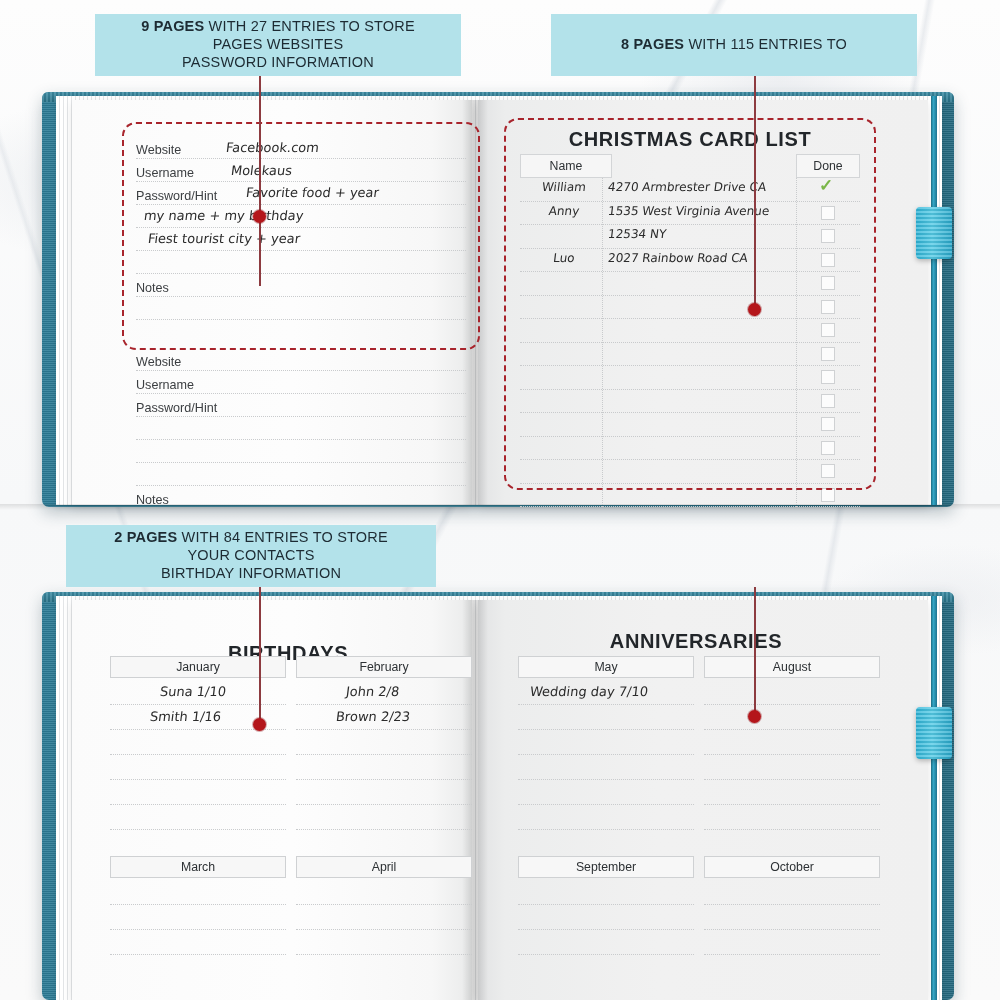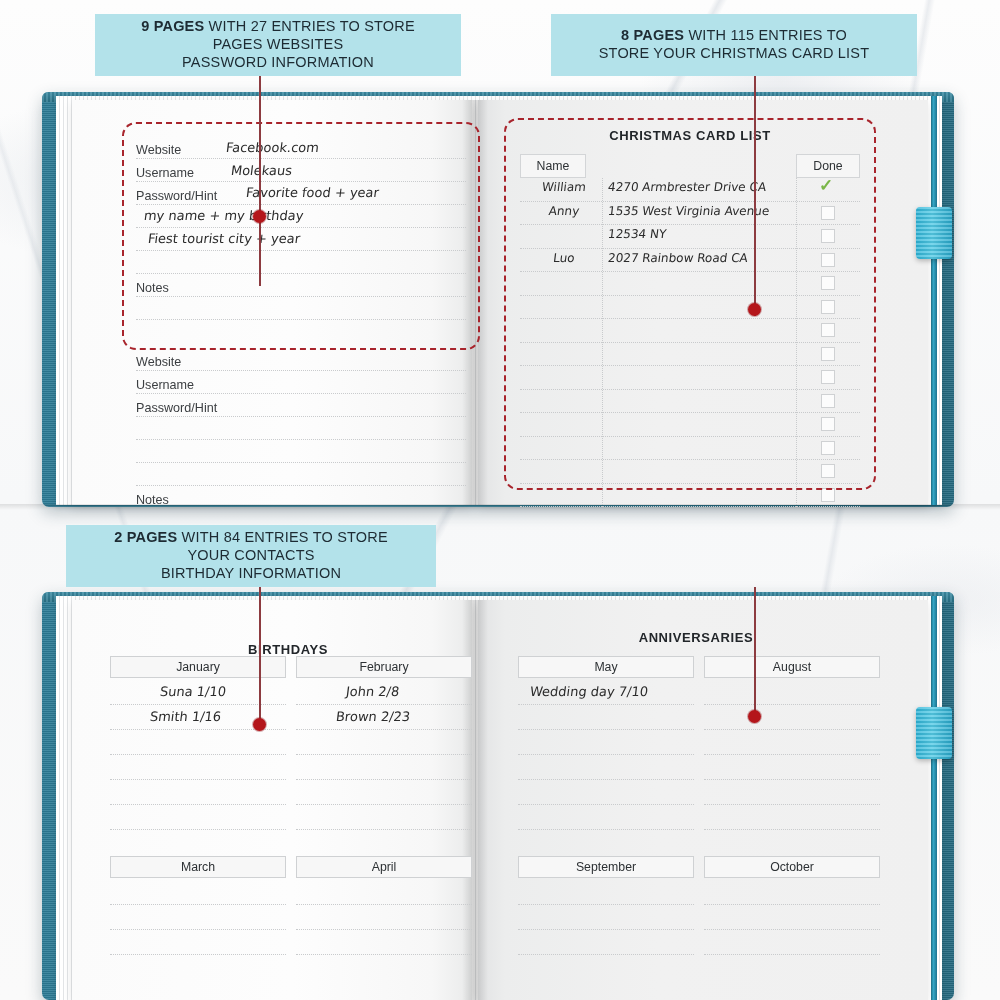--- a/index.html
+++ b/index.html
@@ -133,21 +133,21 @@
     font-family:"DejaVu Sans", sans-serif;
     color:#2b2b2b; font-size:13px;
     transform:skewX(-7deg);
     white-space:nowrap;
   }
   .hand.sm{ font-size:12px; }
 
   
   .sectitle{
     position:absolute; width:100%; text-align:center;
-    font-size:13px; font-weight:700; color:#22262a; letter-spacing:.6px;
+    font-size:20px; font-weight:700; color:#22262a; letter-spacing:.6px;
   }
   .xhead{
     position:absolute; height:24px; border:1px solid #d3d5d7; background:#f6f6f6;
     display:flex; align-items:center; justify-content:center;
     font-size:12.3px; color:#2e3235;
   }
   .xrowline{ position:absolute; border-bottom:1px dotted #c8cacc; }
   .xvline{ position:absolute; border-left:1px dotted #c8cacc; }
   .cbox{
     position:absolute; width:14px; height:14px;
@@ -220,21 +220,21 @@
 
     <span class="fieldlabel" style="left:0; top:5px;">Website</span>
     <span class="fieldlabel" style="left:0; top:28px;">Username</span>
     <span class="fieldlabel" style="left:0; top:51px;">Password/Hint</span>
     <span class="fieldlabel" style="left:0; top:143px;">Notes</span>
   </div>
 
   <div class="content" style="left:520px; top:128px; width:340px; height:360px;">
     <div class="sectitle" style="top:0;">CHRISTMAS CARD LIST</div>
 
-    <div class="xhead" style="left:0;   top:26px; width:66px;">Name</div>
+    <div class="xhead" style="left:0;   top:26px; width:92px;">Name</div>
     <div class="xhead" style="left:276px;top:26px;width:64px;">Done</div>
 
     <div id="xmas-rows">
         <div class="xrowline" style="left: 0px; top: 72.5px; width: 340px; border-bottom: 1px dotted rgb(200, 202, 204);"></div>
         <span class="hand sm" style="left: 6px; top: 52px; width: 76px; text-align: center; display: block;">William</span>
         <span class="hand sm" style="left: 88px; top: 52px;">4270 Armbrester Drive CA</span>
         <span class="check" style="left: 299px; top: 52px;">✓</span>
         <div class="xrowline" style="left: 0px; top: 96px; width: 340px; border-bottom: 1px dotted rgb(200, 202, 204);"></div>
         <span class="hand sm" style="left: 6px; top: 75.5px; width: 76px; text-align: center; display: block;">Anny</span>
         <span class="hand sm" style="left: 88px; top: 75.5px;">1535 West Virginia Avenue</span>
@@ -278,21 +278,20 @@
       <span>PAGES WEBSITES</span><br>
       <span>PASSWORD INFORMATION</span>
     </span>
   </div>
   <div class="pointer" style="left:259px; top:76px; height:210px;"></div>
   <div class="dot" style="left:253px; top:210px;"></div>
 
   <div class="banner" style="left:551px; top:14px; width:366px; height:62px;">
     <span class="txt">
       <b>8 PAGES</b><span> WITH 115 ENTRIES TO</span><br>
-      <span>STORE YOUR CHRISTMAS CARD LIST</span>
     </span>
   </div>
   <div class="pointer" style="left:754px; top:76px; height:240px;"></div>
   <div class="dot" style="left:748px; top:303px;"></div>
 </section>
 
 <div class="panel-divider"></div>
 
 <section class="panel" id="panel-bottom">
 

